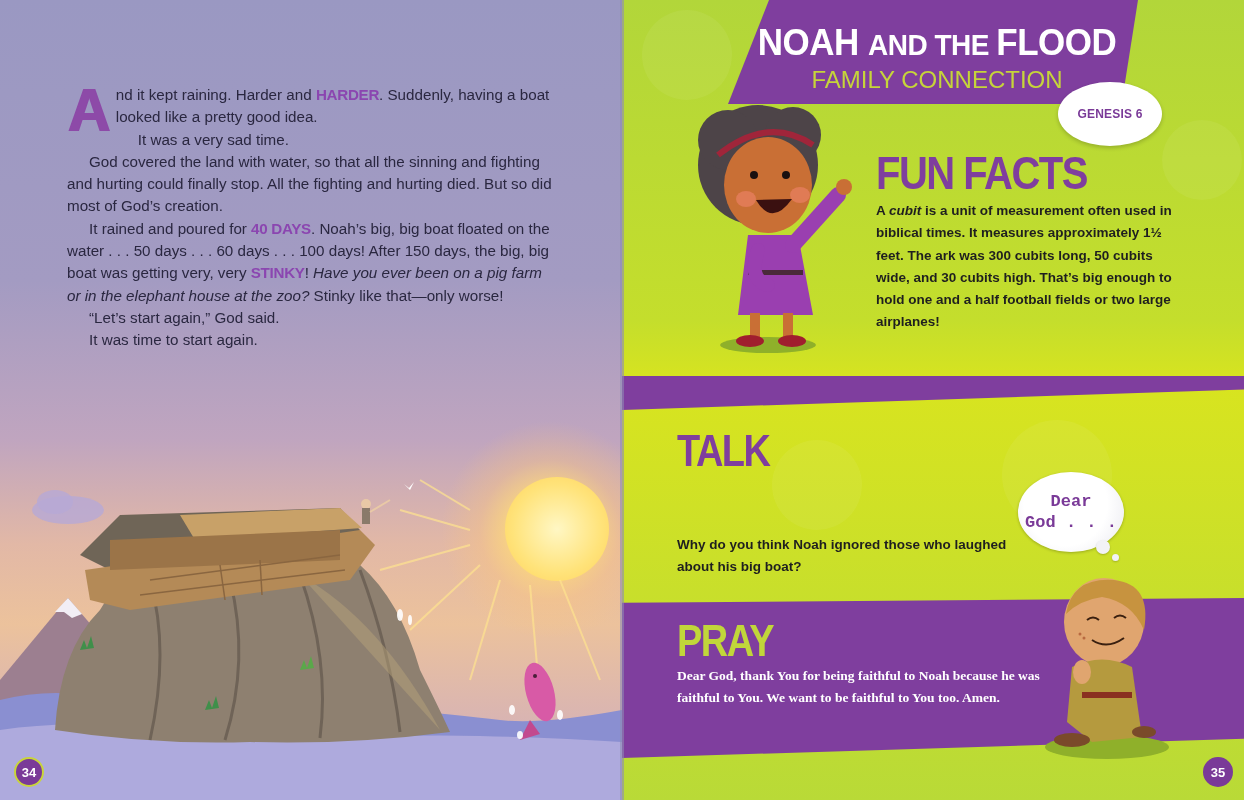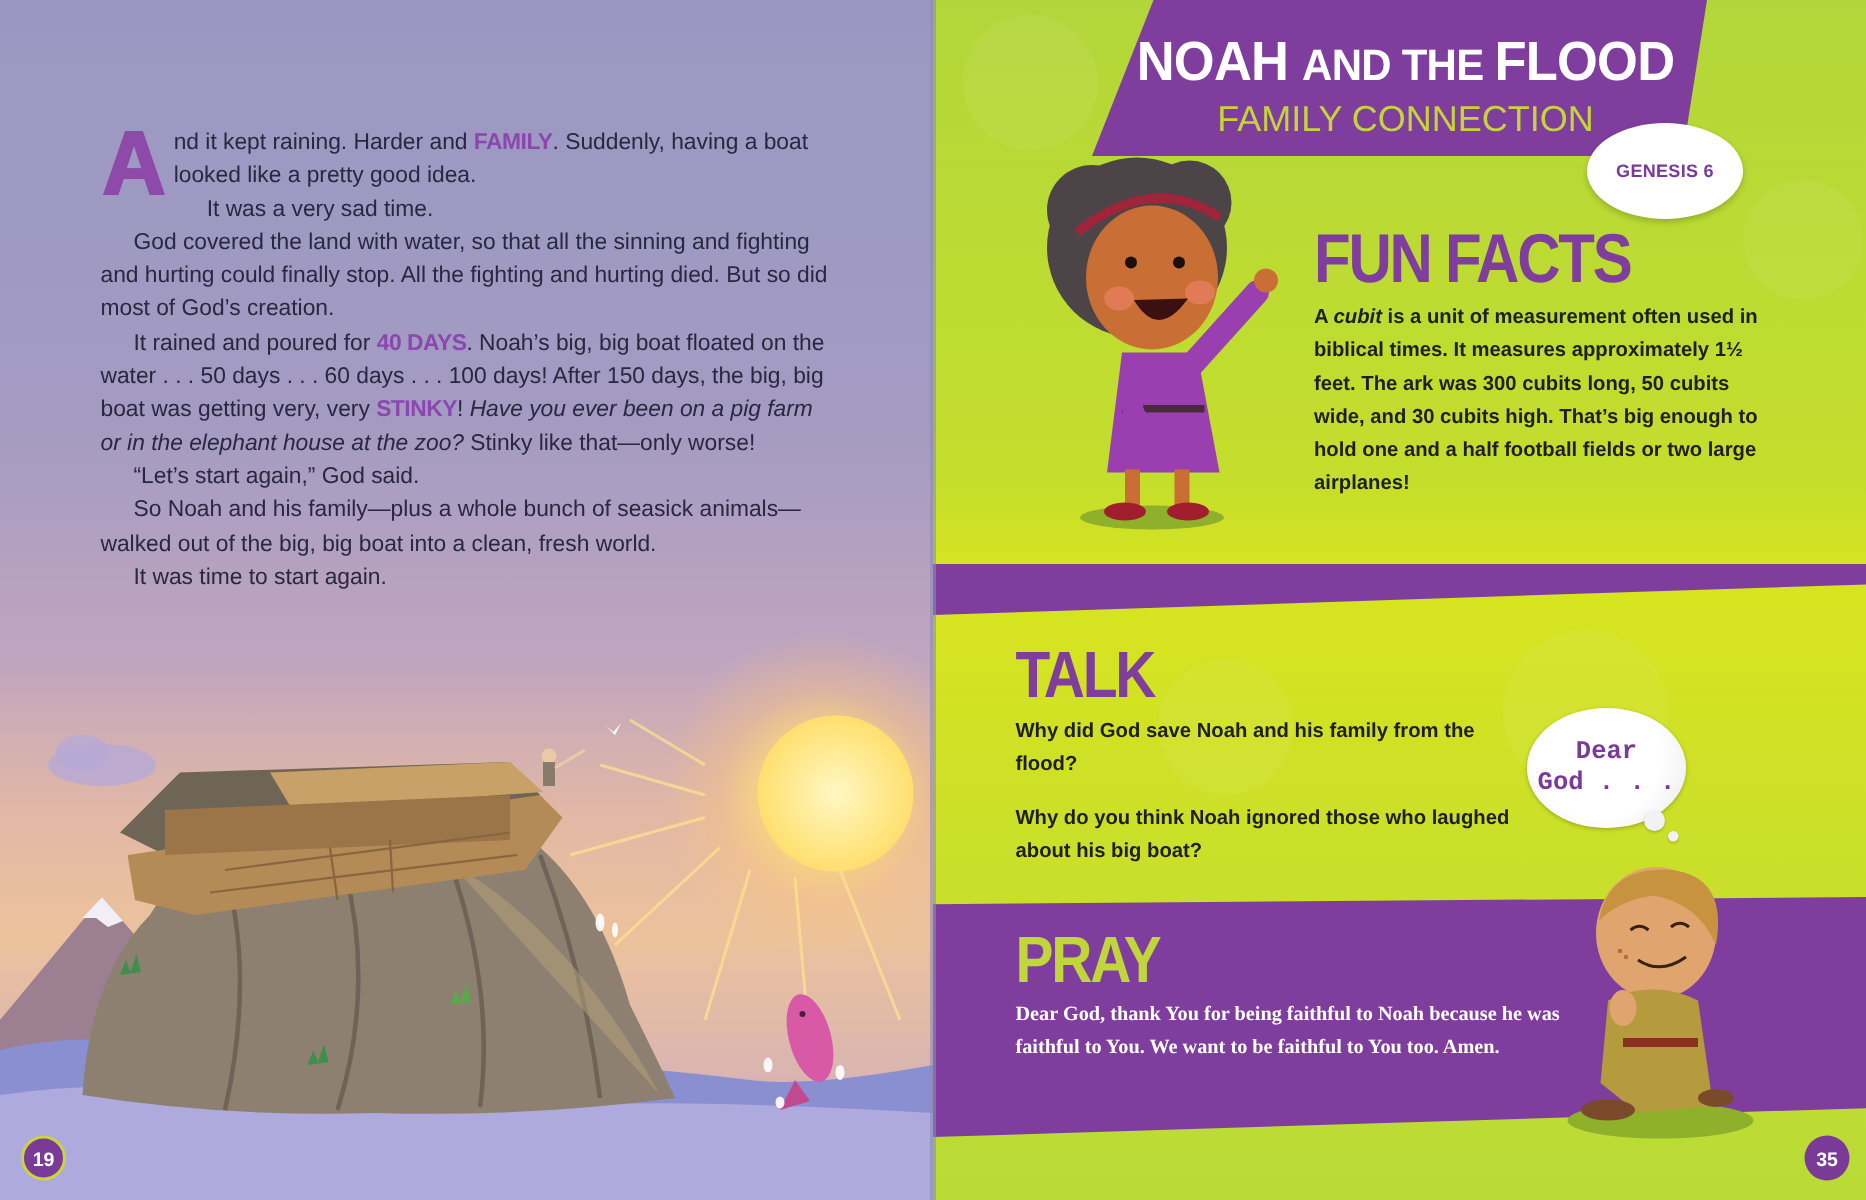--- a/index.html
+++ b/index.html
@@ -104,29 +104,28 @@
 </head>
 <body>
 
 <div class="left-page">
   <div class="sun-glow"></div>
   <div class="sun"></div>
 
   <div class="story">
     <p class="first">
       <span class="dropcap">A</span>
-      <span>nd it kept raining. Harder and </span><span class="hl">FAMILY</span><span>. Suddenly, having a boat looked like a pretty good idea.</span>
+      <span>nd it kept raining. Harder and </span><span class="hl">HARDER</span><span>. Suddenly, having a boat looked like a pretty good idea.</span>
     </p>
     <p><span>It was a very sad time.</span></p>
     <p style="clear:both"><span>God covered the land with water, so that all the sinning and fighting and hurting could finally stop. All the fighting and hurting died. But so did most of God’s creation.</span></p>
     <p>
       <span>It rained and poured for </span><span class="hl">40 DAYS</span><span>. Noah’s big, big boat floated on the water . . . 50 days . . . 60 days . . . 100 days! After 150 days, the big, big boat was getting very, very </span><span class="hl">STINKY</span><span>! </span><span class="it">Have you ever been on a pig farm or in the elephant house at the zoo?</span><span> Stinky like that—only worse!</span>
     </p>
     <p><span>“Let’s start again,” God said.</span></p>
-    <p><span>So Noah and his family—plus a whole bunch of seasick animals—walked out of the big, big boat into a clean, fresh world.</span></p>
     <p><span>It was time to start again.</span></p>
   </div>
 
   <svg class="scene" viewBox="0 0 622 330" width="622" height="330">
 
     <g stroke="#ffe48f" stroke-width="2" opacity="0.7">
       <line x1="470" y1="60" x2="400" y2="40"></line>
       <line x1="470" y1="75" x2="380" y2="100"></line>
       <line x1="480" y1="95" x2="410" y2="160"></line>
       <line x1="500" y1="110" x2="470" y2="210"></line>
@@ -177,21 +176,21 @@
     <circle cx="535" cy="206" r="2" fill="#4a1e3a"></circle>
     <g fill="#ffffff" opacity="0.9">
       <ellipse cx="512" cy="240" rx="3" ry="5"></ellipse>
       <ellipse cx="560" cy="245" rx="3" ry="5"></ellipse>
       <ellipse cx="520" cy="265" rx="3" ry="4"></ellipse>
       <ellipse cx="400" cy="145" rx="3" ry="6"></ellipse>
       <ellipse cx="410" cy="150" rx="2" ry="5"></ellipse>
     </g>
   </svg>
 
-  <div class="page-num" style="left:14px; top:757px;">19</div>
+  <div class="page-num" style="left:14px; top:757px;">34</div>
 </div>
 
 <div class="right-page">
   <div class="bg-shape" style="left:20px; top:10px; width:90px; height:90px;"></div>
   <div class="bg-shape" style="left:540px; top:120px; width:80px; height:80px;"></div>
   <div class="bg-shape" style="left:380px; top:420px; width:110px; height:110px;"></div>
   <div class="bg-shape" style="left:150px; top:440px; width:90px; height:90px;"></div>
 
   <div class="title-banner"></div>
   <div class="title-main">
@@ -224,21 +223,20 @@
   </svg>
 
   <div class="section-h fun-h">FUN FACTS</div>
   <div class="fun-body">
     <span>A </span><em>cubit</em><span> is a unit of measurement often used in biblical times. It measures approximately 1½ feet. The ark was 300 cubits long, 50 cubits wide, and 30 cubits high. That’s big enough to hold one and a half football fields or two large airplanes!</span>
   </div>
 
   <div class="band-top"></div>
 
   <div class="section-h talk-h">TALK</div>
-  <div class="talk-q" style="top:476px;">Why did God save Noah and his family from the flood?</div>
   <div class="talk-q" style="top:534px;">Why do you think Noah ignored those who laughed about his big boat?</div>
 
   <div class="bubble">
     <div>
       <div>Dear</div>
       <div>God . . .</div>
     </div>
   </div>
   <div class="bubble-dot" style="left:474px; top:540px; width:14px; height:14px;"></div>
   <div class="bubble-dot" style="left:490px; top:554px; width:7px; height:7px;"></div>

